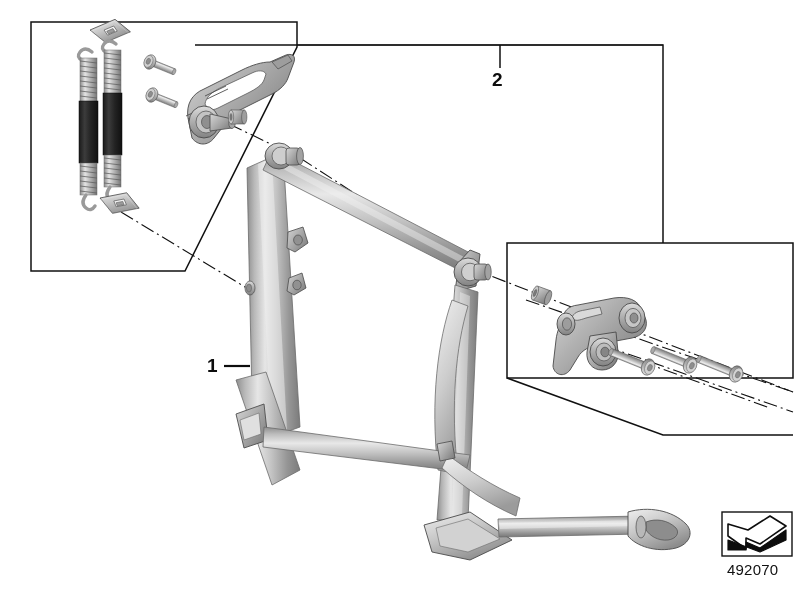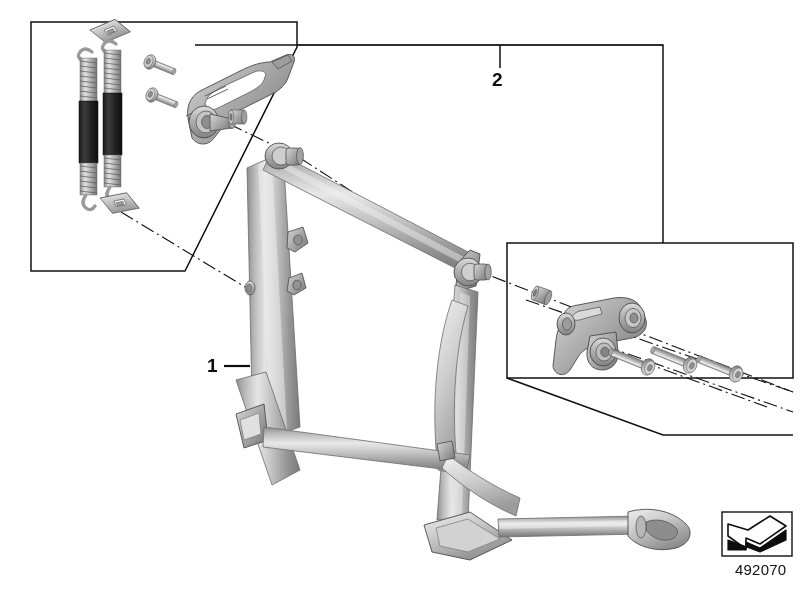--- a/index.html
+++ b/index.html
@@ -28,21 +28,20 @@
   #callout-2{left:492px;top:70px;}
 
   #partnumber{
     position:absolute;
     left:727px;top:561px;
     font-family:"Liberation Sans", sans-serif;
     font-size:15px;
     color:#111111;
     letter-spacing:0.2px;
     white-space:nowrap;
-    margin-left:8px;
   }
 </style>
 </head>
 <body>
 
 <div id="stage">
 
   <svg id="art" viewBox="0 0 800 600" xmlns="http://www.w3.org/2000/svg">
     <defs>
 

